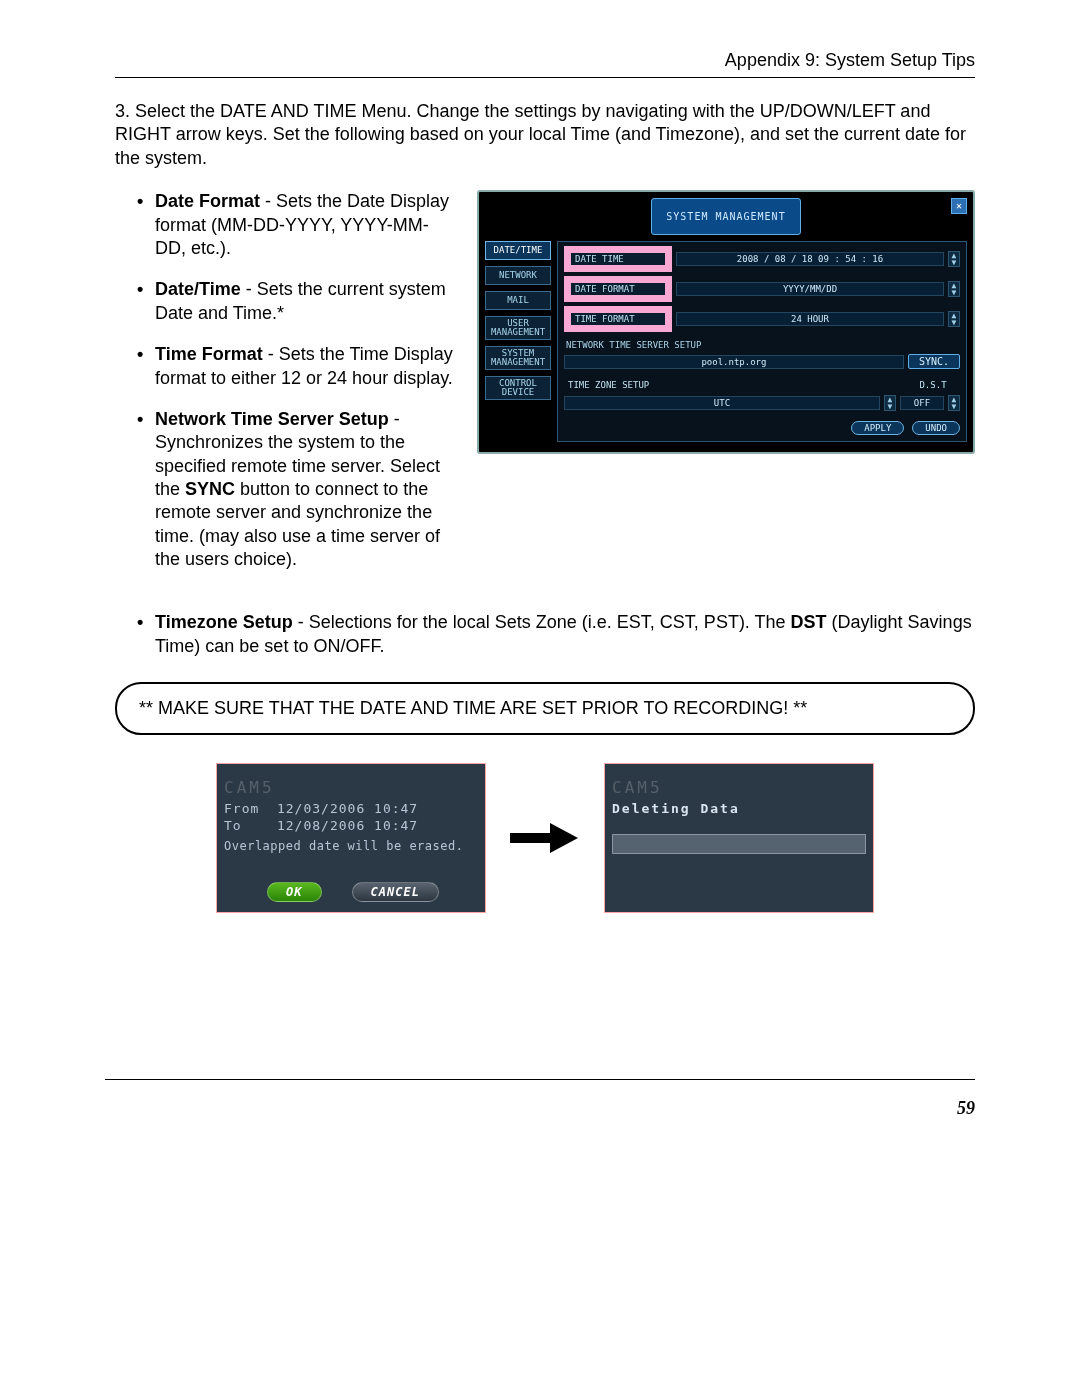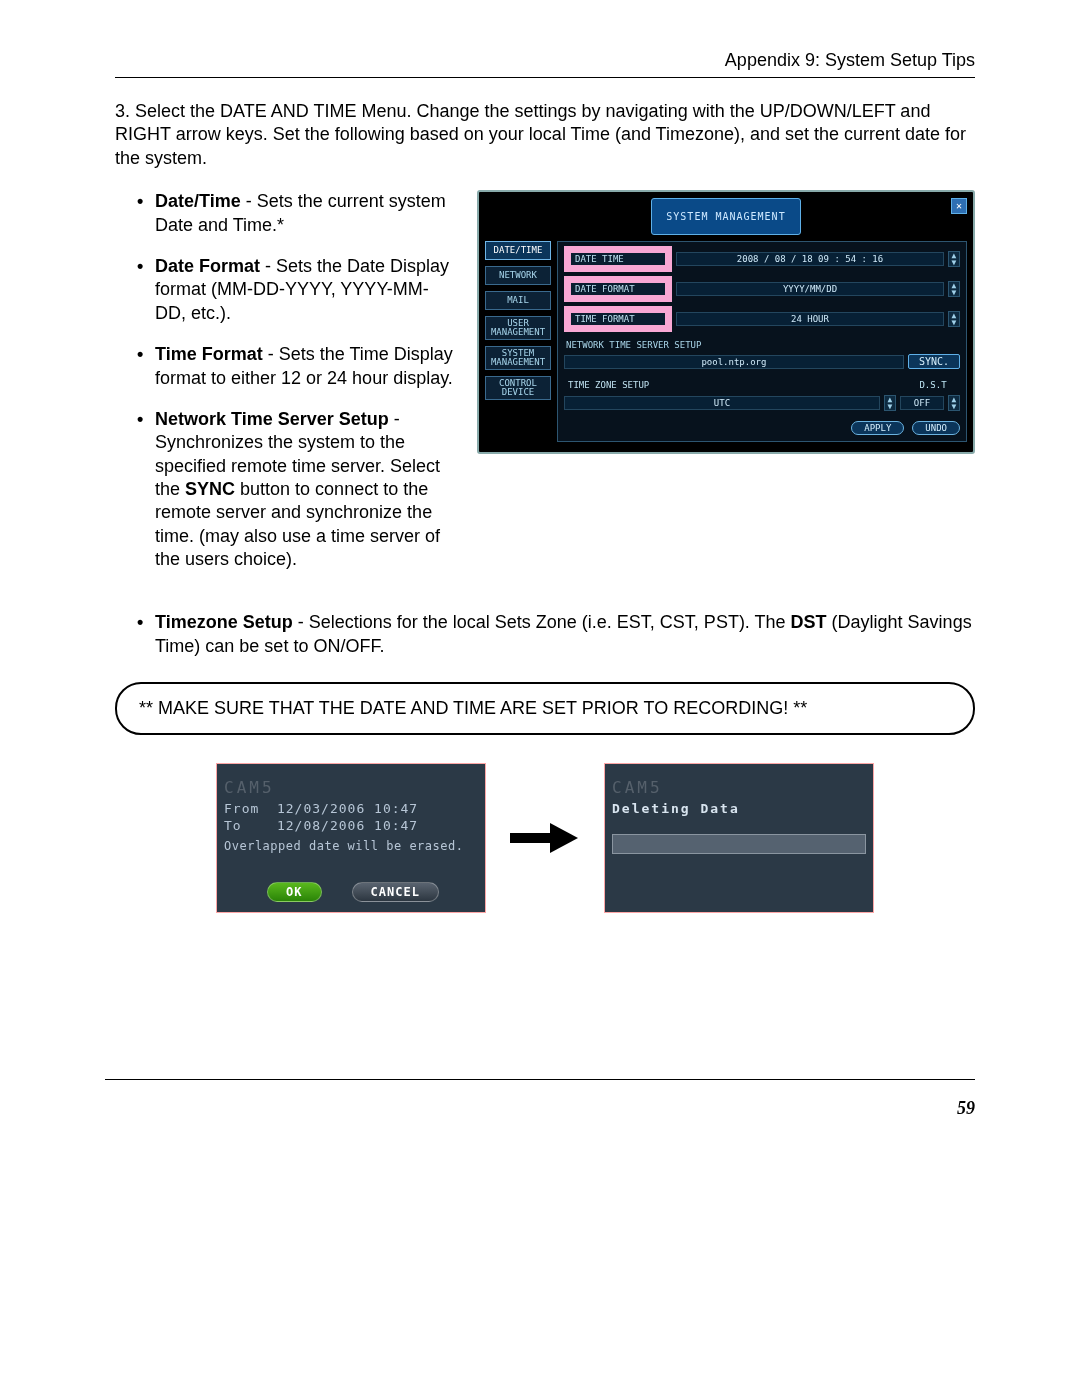--- a/index.html
+++ b/index.html
@@ -240,20 +240,21 @@
   .sub-panel .line { margin: 2px 0; white-space: pre; font-size: 13px; }
   .sub-panel .msg { font-size: 12px; letter-spacing: 0.5px; margin-top: 6px; }
   .sub-btns {
     position: absolute;
     bottom: 10px;
     left: 4px;
     right: 0;
     display: flex;
     justify-content: center;
     gap: 30px;
+    font-style: italic;
   }
   .sub-btn {
     border-radius: 14px;
     padding: 2px 18px;
     font-size: 12px;
     font-weight: bold;
     color: #fff;
     border: 1px solid rgba(255,255,255,.3);
   }
   .ok { background: linear-gradient(#5ab81e,#2a8407); }
@@ -302,24 +303,24 @@
 
   <p class="main-para">
     <span>3.</span>
     <span>Select the DATE AND TIME Menu. Change the settings by navigating with the UP/DOWN/LEFT and RIGHT arrow keys. Set the following based on your local Time (and Timezone), and set the current date for the system.</span>
   </p>
 
   <div class="cols">
     <div class="left-col">
       <ul class="bullets">
         <li>
-          <span class="bold">Date/Time</span><span> - Sets the current system Date and Time.*</span>
+          <span class="bold">Date Format</span><span> - Sets the Date Display format (MM-DD-YYYY, YYYY-MM-DD, etc.).</span>
         </li>
         <li>
-          <span class="bold">Date Format</span><span> - Sets the Date Display format (MM-DD-YYYY, YYYY-MM-DD, etc.).</span>
+          <span class="bold">Date/Time</span><span> - Sets the current system Date and Time.*</span>
         </li>
         <li>
           <span class="bold">Time Format</span><span> - Sets the Time Display format to either 12 or 24 hour display.</span>
         </li>
         <li>
           <span class="bold">Network Time Server Setup</span><span> - Synchronizes the system to the specified remote time server. Select the </span><span class="bold">SYNC</span><span> button to connect to the remote server and synchronize the time. (may also use a time server of the users choice).</span>
         </li>
       </ul>
     </div>
 

